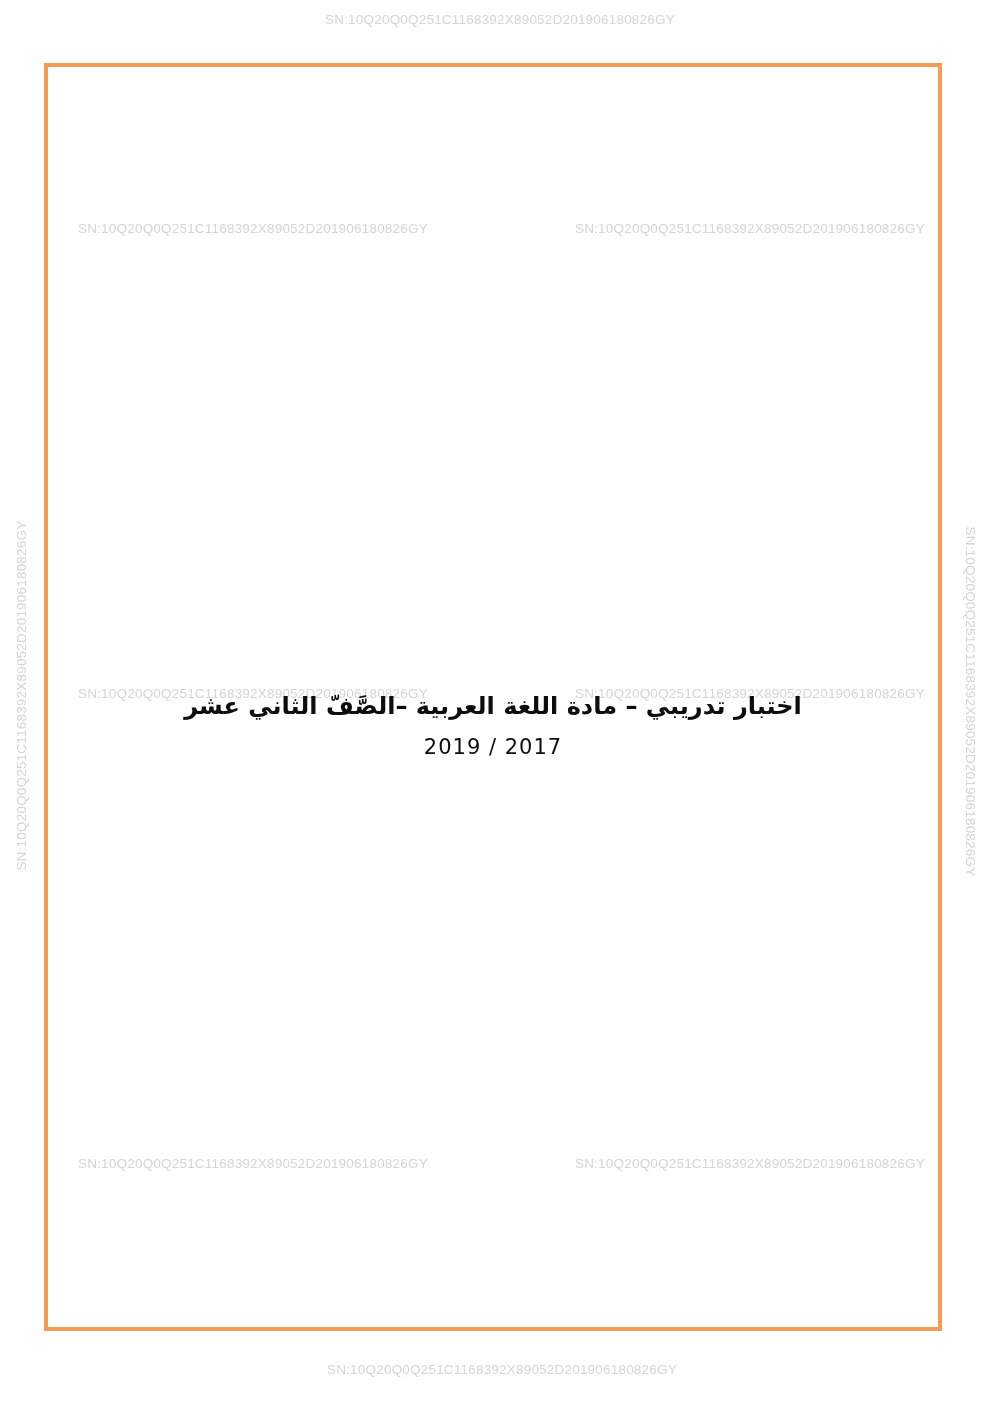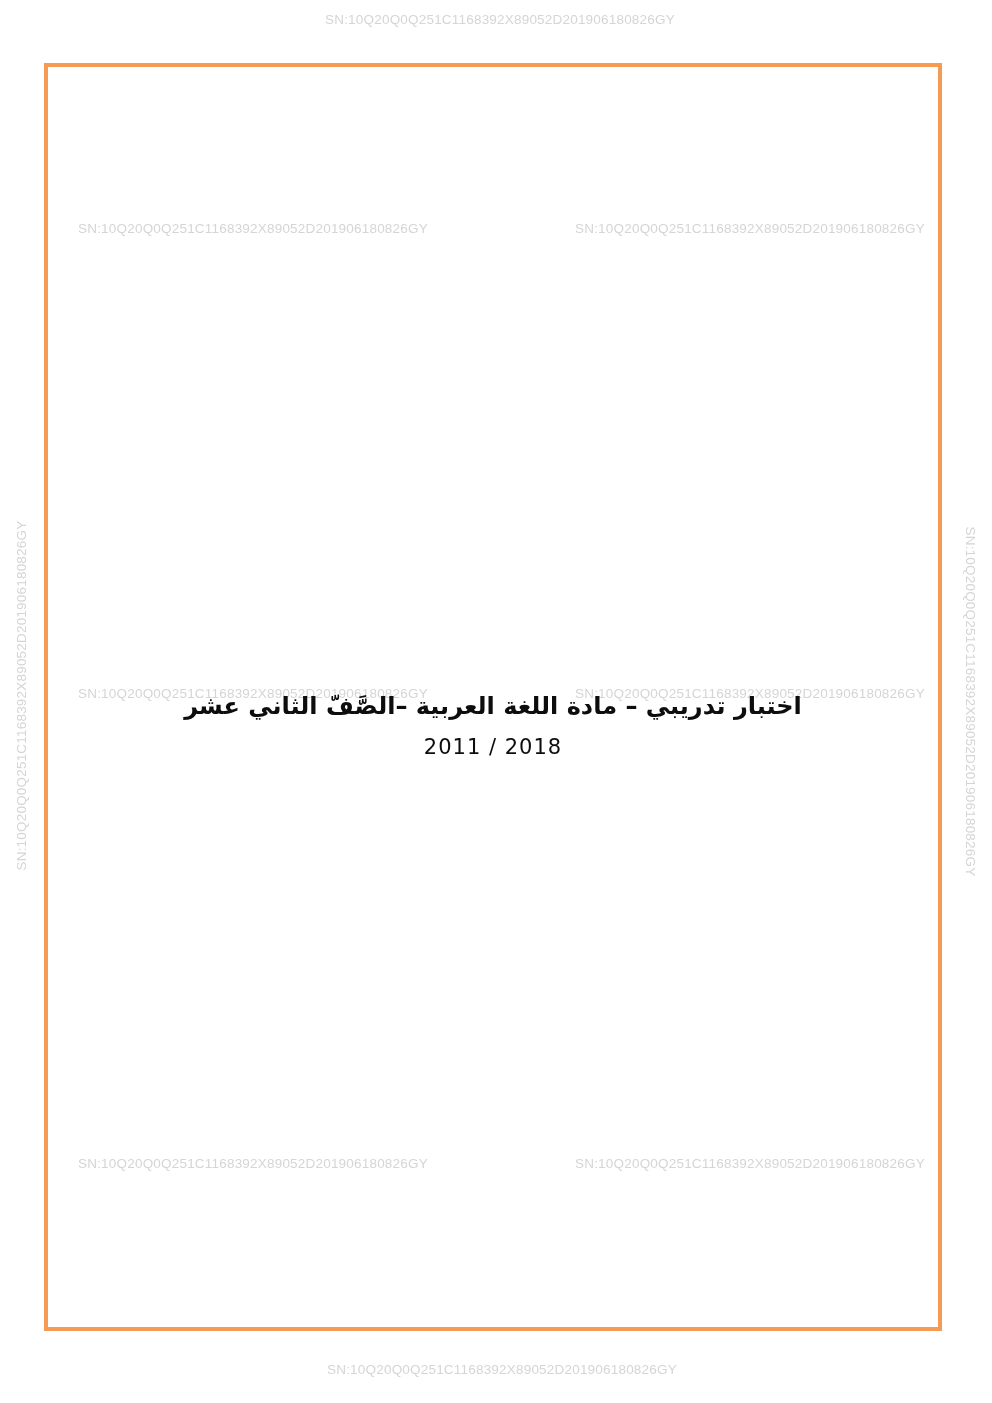--- a/index.html
+++ b/index.html
@@ -89,14 +89,14 @@
 <div class="wm wm-row2-left">SN:10Q20Q0Q251C1168392X89052D201906180826GY</div>
 <div class="wm wm-row2-right">SN:10Q20Q0Q251C1168392X89052D201906180826GY</div>
 <div class="wm wm-row3-left">SN:10Q20Q0Q251C1168392X89052D201906180826GY</div>
 <div class="wm wm-row3-right">SN:10Q20Q0Q251C1168392X89052D201906180826GY</div>
 <div class="wm wm-bottom-center">SN:10Q20Q0Q251C1168392X89052D201906180826GY</div>
 <div class="wm wm-vert wm-left-vertical">SN:10Q20Q0Q251C1168392X89052D201906180826GY</div>
 <div class="wm wm-vert wm-right-vertical">SN:10Q20Q0Q251C1168392X89052D201906180826GY</div>
 
 <div class="title-block">
   <div class="exam-title">اختبار تدريبي – مادة اللغة العربية –الصَّفّ الثاني عشر</div>
-  <div class="exam-year">2011 / 2018</div>
+  <div class="exam-year">2019 / 2017</div>
 </div>
 
 </body></html>

